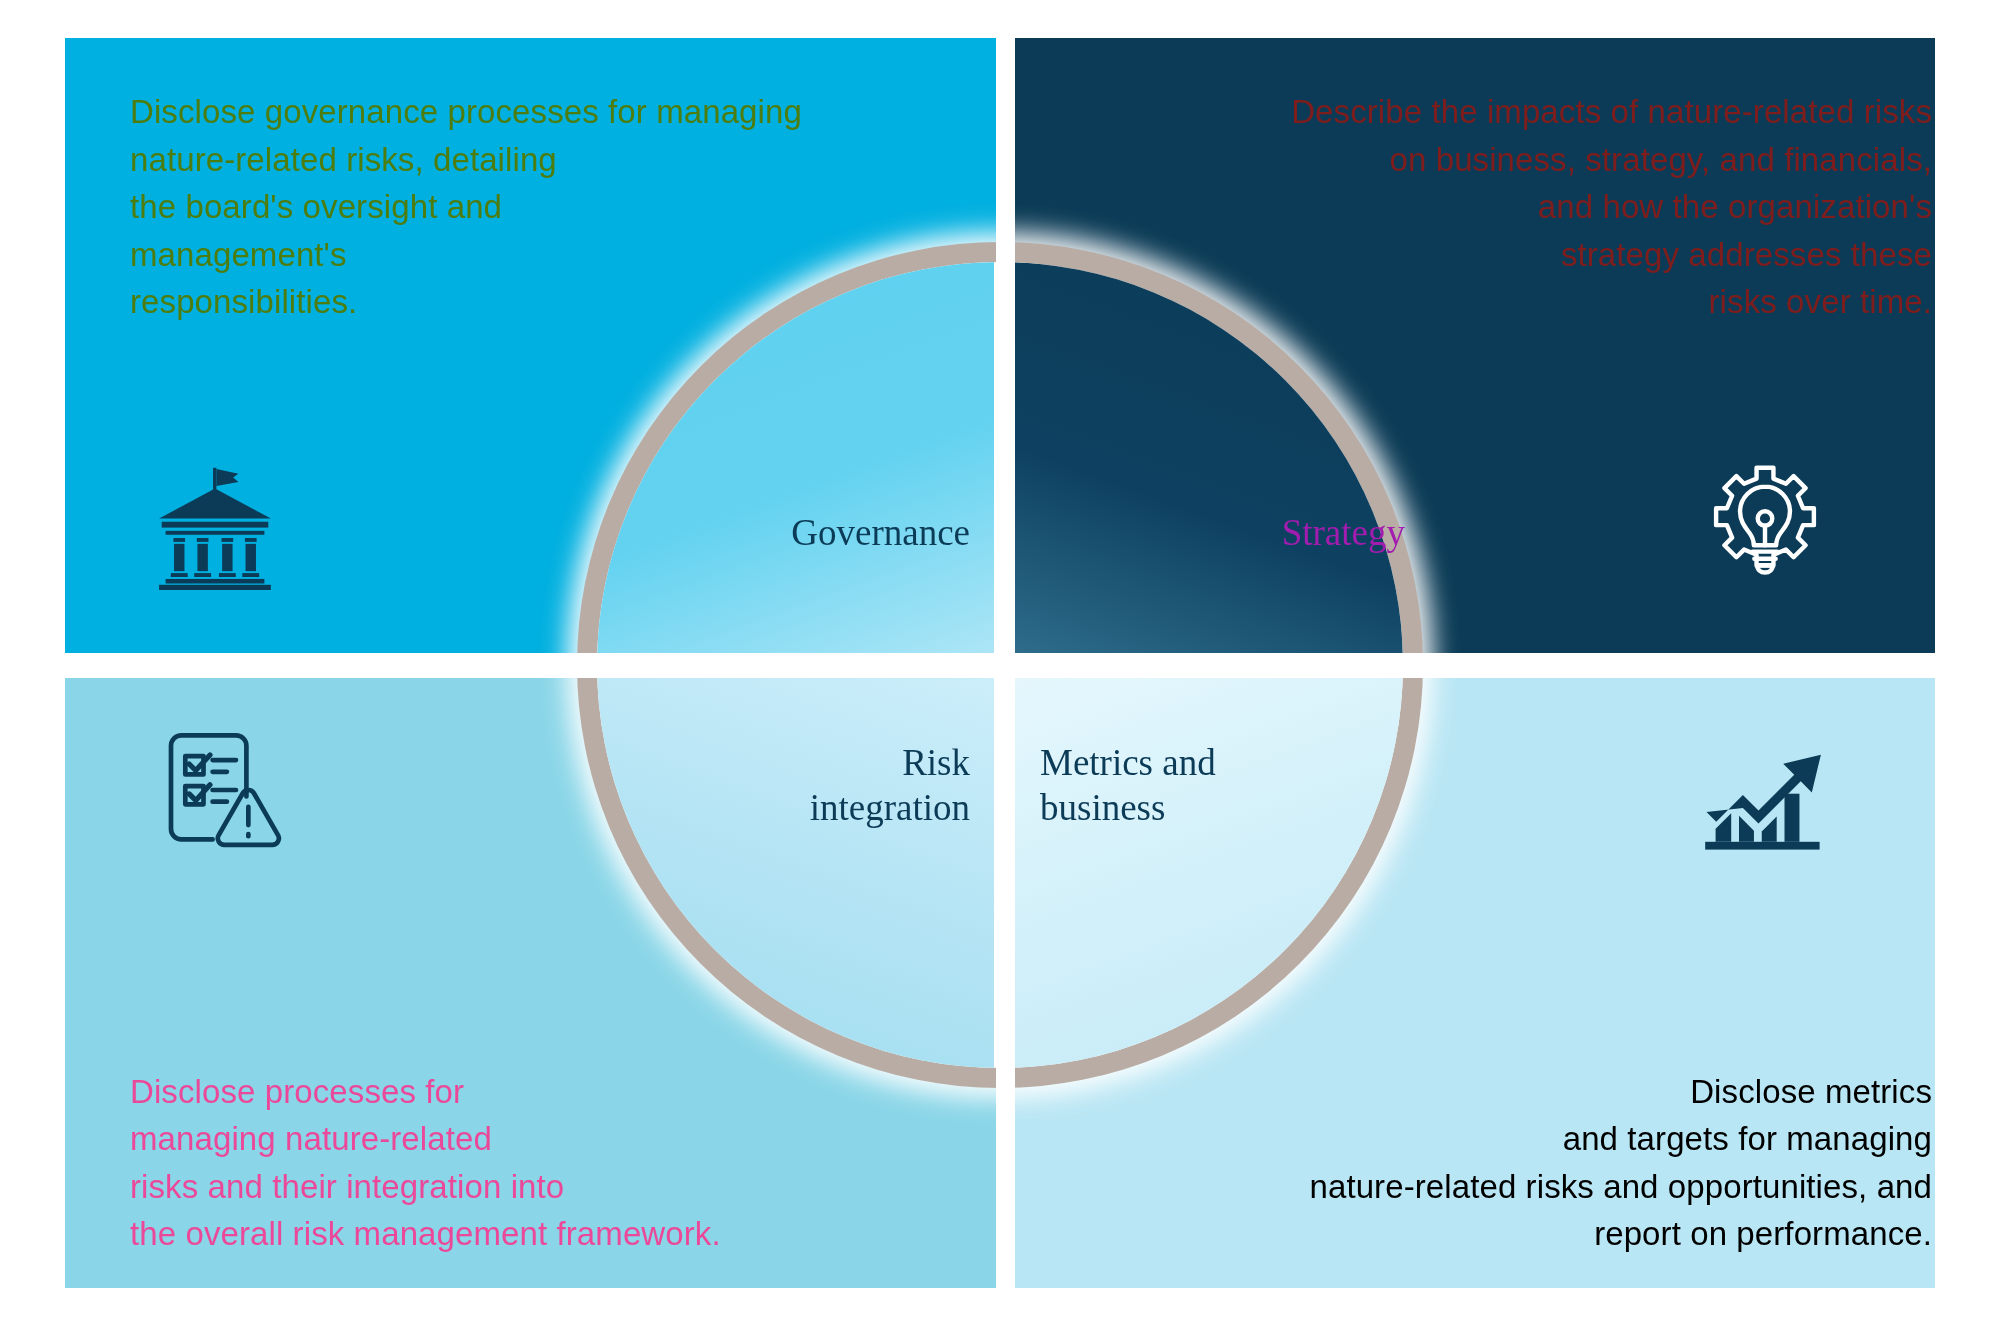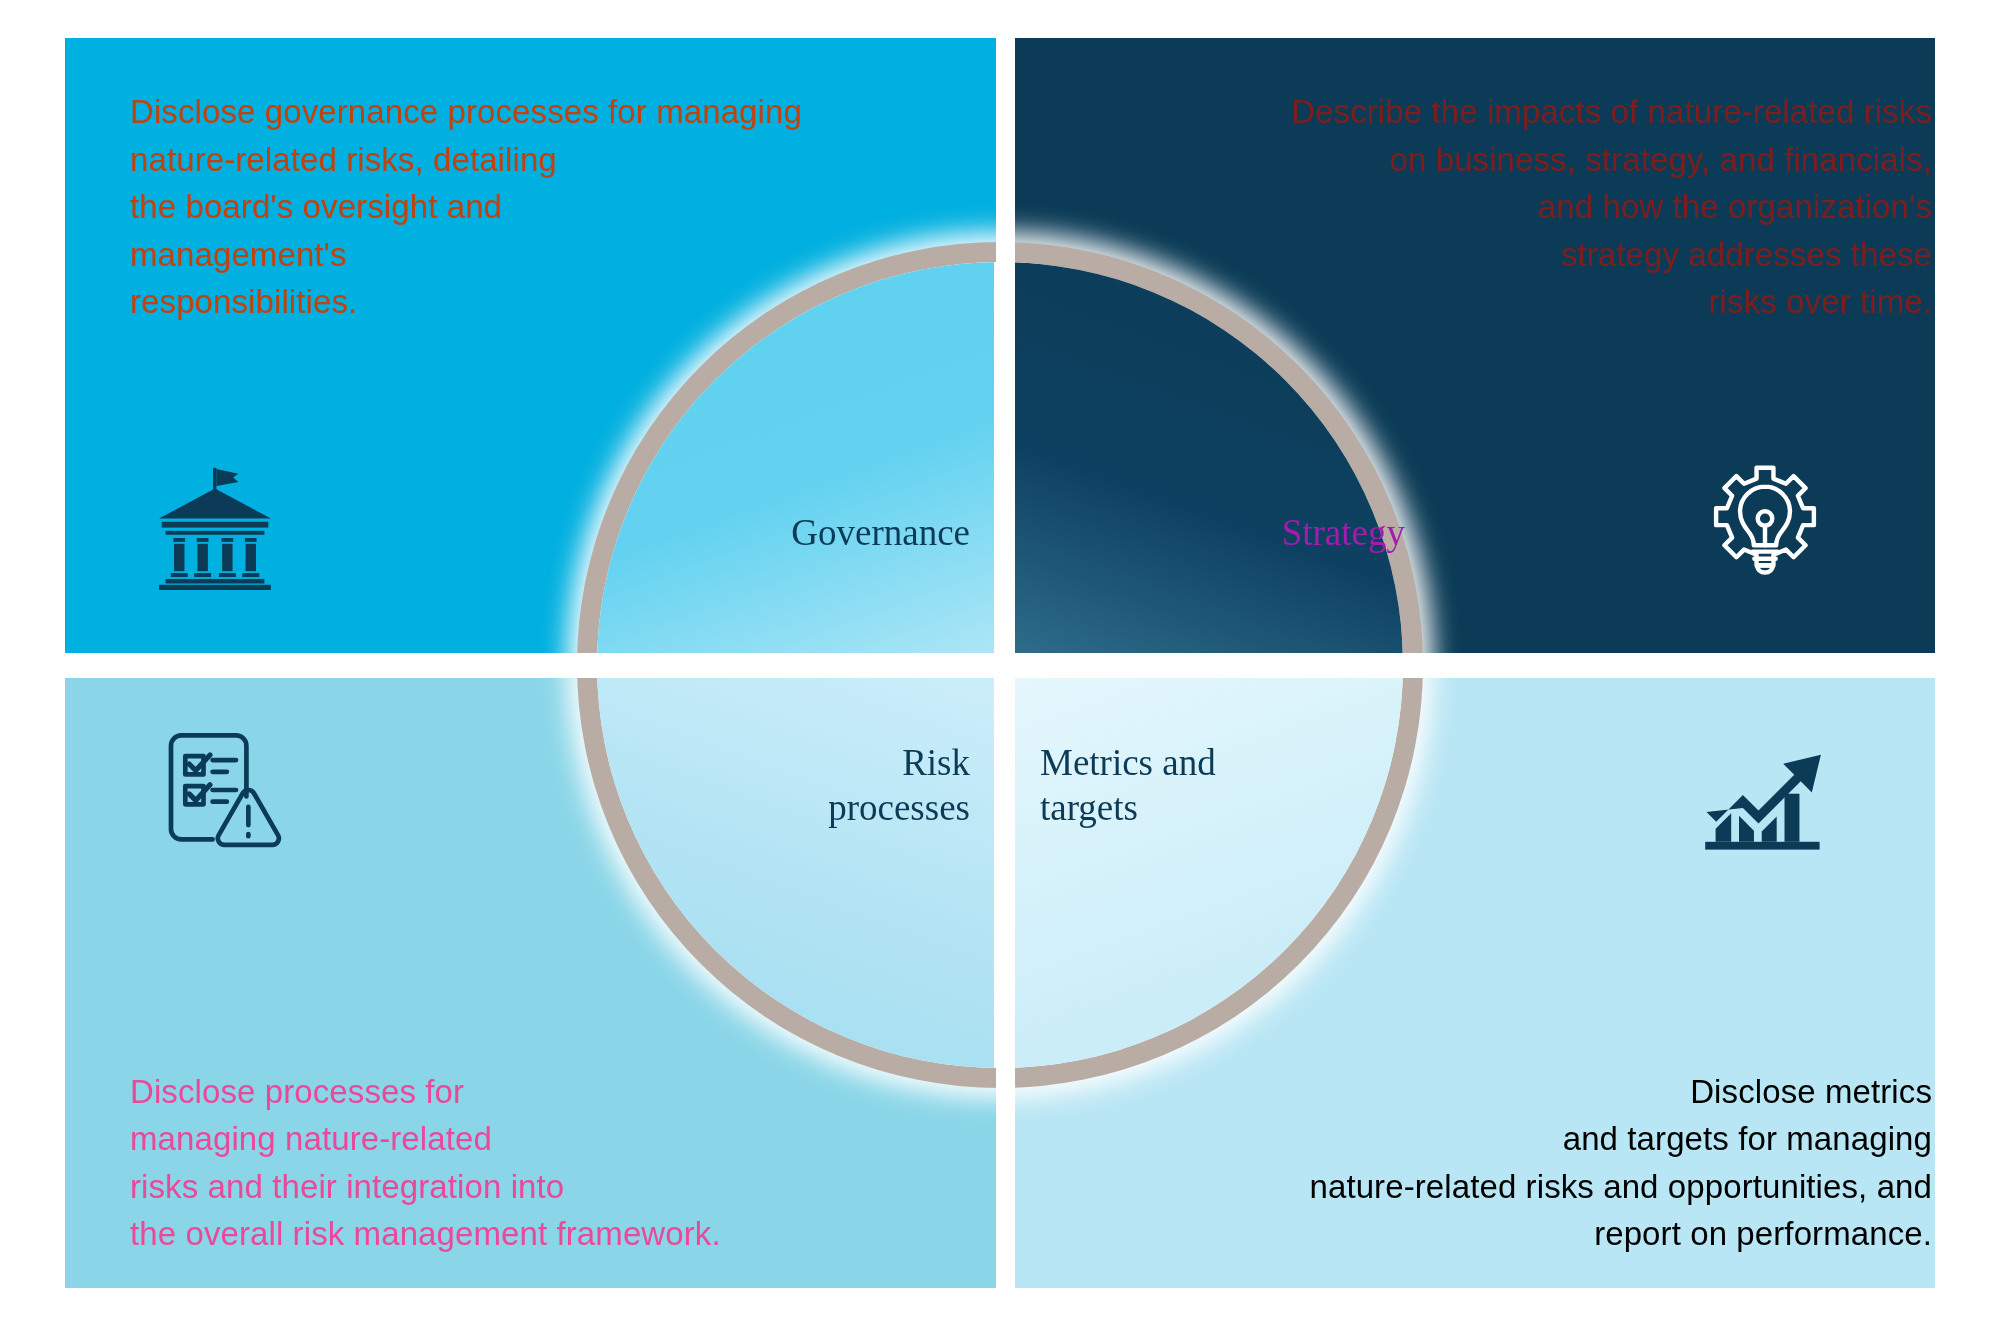--- a/index.html
+++ b/index.html
@@ -51,21 +51,21 @@
   .copy {
     position: absolute;
     font-size: 33px;
     line-height: 1.44;
     letter-spacing: 0.1px;
     white-space: pre-line;
   }
   .copy-tl {
     left: 130px; top: 88px;
     width: 830px;
-    color: #c2410c;
+    color: #4d7c0f;
     text-align: left;
   }
   .copy-tr {
     right: 68px; top: 88px;
     width: 830px;
     color: #7f1d1d;
     text-align: right;
   }
   .copy-bl {
     left: 130px; bottom: 75px;
@@ -224,23 +224,23 @@
         </div>
     </div>
   </div>
 
   <div class="cross-v"></div>
   <div class="cross-h"></div>
 
   <div class="circle-label lbl-gov">Governance</div>
   <div class="circle-label lbl-str">Strategy</div>
   <div class="circle-label lbl-risk">Risk
-processes</div>
+integration</div>
   <div class="circle-label lbl-met">Metrics and
-targets</div>
+business</div>
 
   <div class="copy copy-tl">Disclose governance processes for managing
 nature-related risks, detailing
 the board's oversight and
 management's
 responsibilities.</div>
   <div class="copy copy-tr">Describe the impacts of nature-related risks
 on business, strategy, and financials,
 and how the organization's
 strategy addresses these

